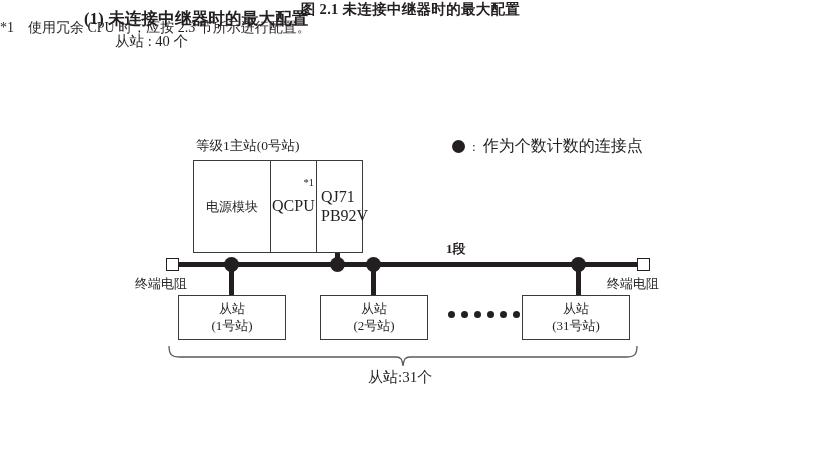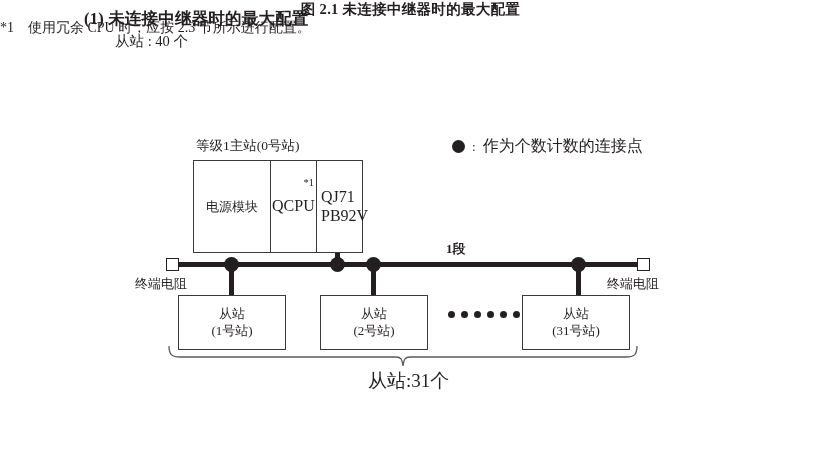--- a/index.html
+++ b/index.html
@@ -175,21 +175,21 @@
   
   .drop-stem {
     width: 5px;
     background: #231f20;
     top: 266px;
     height: 30px;
   }
 
   
   .slave-box {
-    height: 55px;
+    height: 45px;
     border: 1.4px solid #3a3a3a;
     box-sizing: border-box;
     background: #fff;
     top: 295px;
     display: flex;
     flex-direction: column;
     align-items: center;
     justify-content: center;
   }
   .slave-box .slave-line {
@@ -219,21 +219,21 @@
   
   #slave-brace {
     left: 168px;
     top: 345px;
     width: 470px;
     height: 22px;
   }
   #brace-label {
     left: 368px;
     top: 368px;
-    font-size: 19px;
+    font-size: 15px;
     white-space: nowrap;
   }
 
   
   #figure-caption {
     left: 0;
     top: 401px;
     width: 821px;
     text-align: center;
     font-size: 14.5px;

